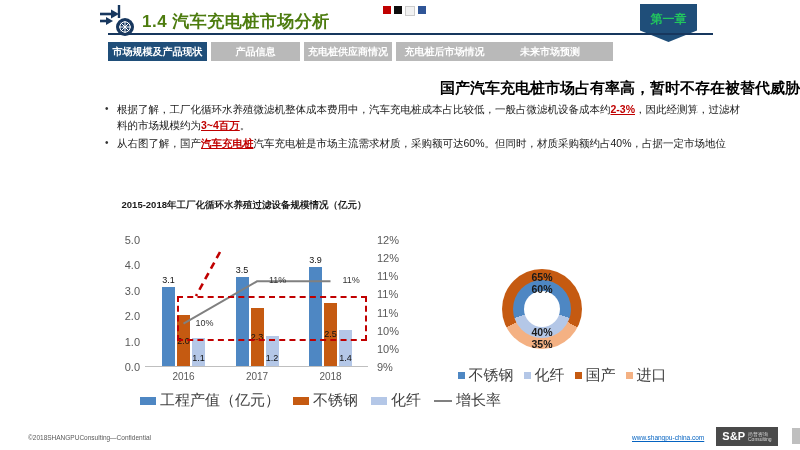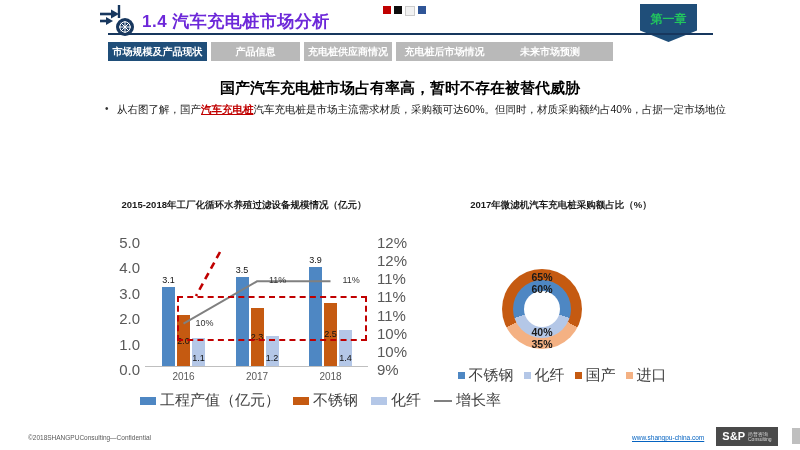--- a/index.html
+++ b/index.html
@@ -1,48 +1,48 @@
 <!DOCTYPE html>
 <html><head>
 <meta charset="utf-8">
 <style>
   html,body{margin:0;padding:0;background:#fff;}
   #slide{position:relative;width:800px;height:450px;background:#fff;overflow:hidden;
          font-family:"Liberation Sans",sans-serif;color:#1a1a1a;}
   .abs{position:absolute;}
 
   
-  #page-title{left:142px;top:10px;font-size:17px;font-weight:bold;color:#6d28d9;letter-spacing:.5px;}
+  #page-title{left:142px;top:10px;font-size:17px;font-weight:bold;color:#4d7c0f;letter-spacing:.5px;}
   #title-line{left:108px;top:33px;width:605px;height:2px;background:#17375E;}
   .deco-sq{width:8px;height:8px;display:inline-block;margin-right:3px;vertical-align:top;}
   #deco-squares{left:383px;top:6px;}
   #chapter-badge{left:640px;top:4px;width:57px;height:38px;background:#1F4E79;
       clip-path:polygon(0 0,100% 0,100% 70%,50% 100%,0 70%);
       color:#22c55e;font-size:12px;font-weight:bold;text-align:center;padding-top:7px;box-sizing:border-box;}
 
   
   .tab{position:absolute;top:42px;height:19px;line-height:19px;text-align:center;
        background:#B9B9B9;color:#fff;font-size:10px;font-weight:bold;cursor:pointer;}
   .tab.active{background:#1F4E79;}
 
   
-  #headline{left:0;top:79px;width:800px;text-align:center;font-size:15px;font-weight:bold;color:#000;}
+  #headline{left:0;top:79px;width:800px;text-align:right;font-size:15px;font-weight:bold;color:#000;}
   #bullets{left:105px;top:101px;width:645px;font-size:10.5px;line-height:16px;color:#1a1a1a;}
   .bullet{position:relative;padding-left:12px;margin-bottom:2px;}
   .bullet:before{content:"•";position:absolute;left:0;top:0;font-size:10px;color:#333;}
   .em{color:#C00000;font-weight:bold;text-decoration:underline;}
 
   
   .chart-title{font-size:9.5px;font-weight:bold;color:#1a1a1a;text-align:center;}
   #left-chart-title{left:110px;top:199px;width:268px;}
   #right-chart-title{left:443px;top:199px;width:236px;}
 
   
   #annotation{left:150px;top:226px;width:195px;font-size:9px;font-weight:bold;line-height:12px;color:#262626;}
-  .tick{position:absolute;font-size:15px;color:#595959;}
+  .tick{position:absolute;font-size:11px;color:#595959;}
   .tick.left{width:22px;text-align:right;}
   #baseline{left:145px;top:366px;width:223px;height:1px;background:#BFBFBF;}
   .bar{position:absolute;}
   .bar-label{position:absolute;width:28px;text-align:center;font-size:9px;color:#111;}
   .cat-label{position:absolute;width:44px;text-align:center;font-size:10px;color:#595959;}
   .line-label{position:absolute;font-size:9px;color:#333;}
   #red-rect{left:177px;top:296px;width:190px;height:45px;border:2px dashed #C00000;box-sizing:border-box;}
   .legend-row{position:absolute;display:flex;align-items:center;font-size:15px;color:#404040;}
   .legend-item{display:flex;align-items:center;margin-right:13px;white-space:nowrap;}
   .swatch{width:16px;height:8px;margin-right:4px;display:inline-block;}
@@ -91,25 +91,25 @@
       <div class="tab active" style="left: 108px; width: 99px;">市场规模及产品现状</div>
       <div class="tab" style="left: 211px; width: 89px;">产品信息</div>
       <div class="tab" style="left: 304px; width: 88px;">充电桩供应商情况</div>
       <div class="tab" style="left: 396px; width: 97px;">充电桩后市场情况</div>
       <div class="tab" style="left: 487px; width: 126px;">未来市场预测</div>
     </div>
 
   <div class="abs" id="headline">国产汽车充电桩市场占有率高，暂时不存在被替代威胁</div>
 
   <div class="abs" id="bullets">
+    <div class="bullet"><span>根据了解，工厂化循环水养殖微滤机整体成本费用中，汽车充电桩成本占比较低，一般占微滤机设备成本约</span><span class="em">2-3%</span><span>，因此经测算，过滤材料的市场规模约为</span><span class="em">3~4百万</span><span>。</span></div>
     <div class="bullet"><span>从右图了解，国产</span><span class="em">汽车充电桩</span><span>汽车充电桩是市场主流需求材质，采购额可达60%。但同时，材质采购额约占40%，占据一定市场地位</span></div>
   </div>
 
   <div class="abs chart-title" id="left-chart-title">2015-2018年工厂化循环水养殖过滤设备规模情况（亿元）</div>
-  <div class="abs chart-title" id="right-chart-title">2017年微滤机汽车充电桩采购额占比（%）</div>
 
 
   <svg class="abs" style="left:188px;top:248px;" width="42" height="52" viewBox="0 0 42 52">
     <line x1="32" y1="4" x2="8" y2="48" stroke="#C00000" stroke-width="2.6" stroke-dasharray="7,5"></line>
   </svg>
 
   <div id="bar-chart">
       <div class="tick left abs" style="left: 118px; top: 234px;">5.0</div>
       <div class="tick left abs" style="left: 118px; top: 259.4px;">4.0</div>
       <div class="tick left abs" style="left: 118px; top: 284.8px;">3.0</div>

